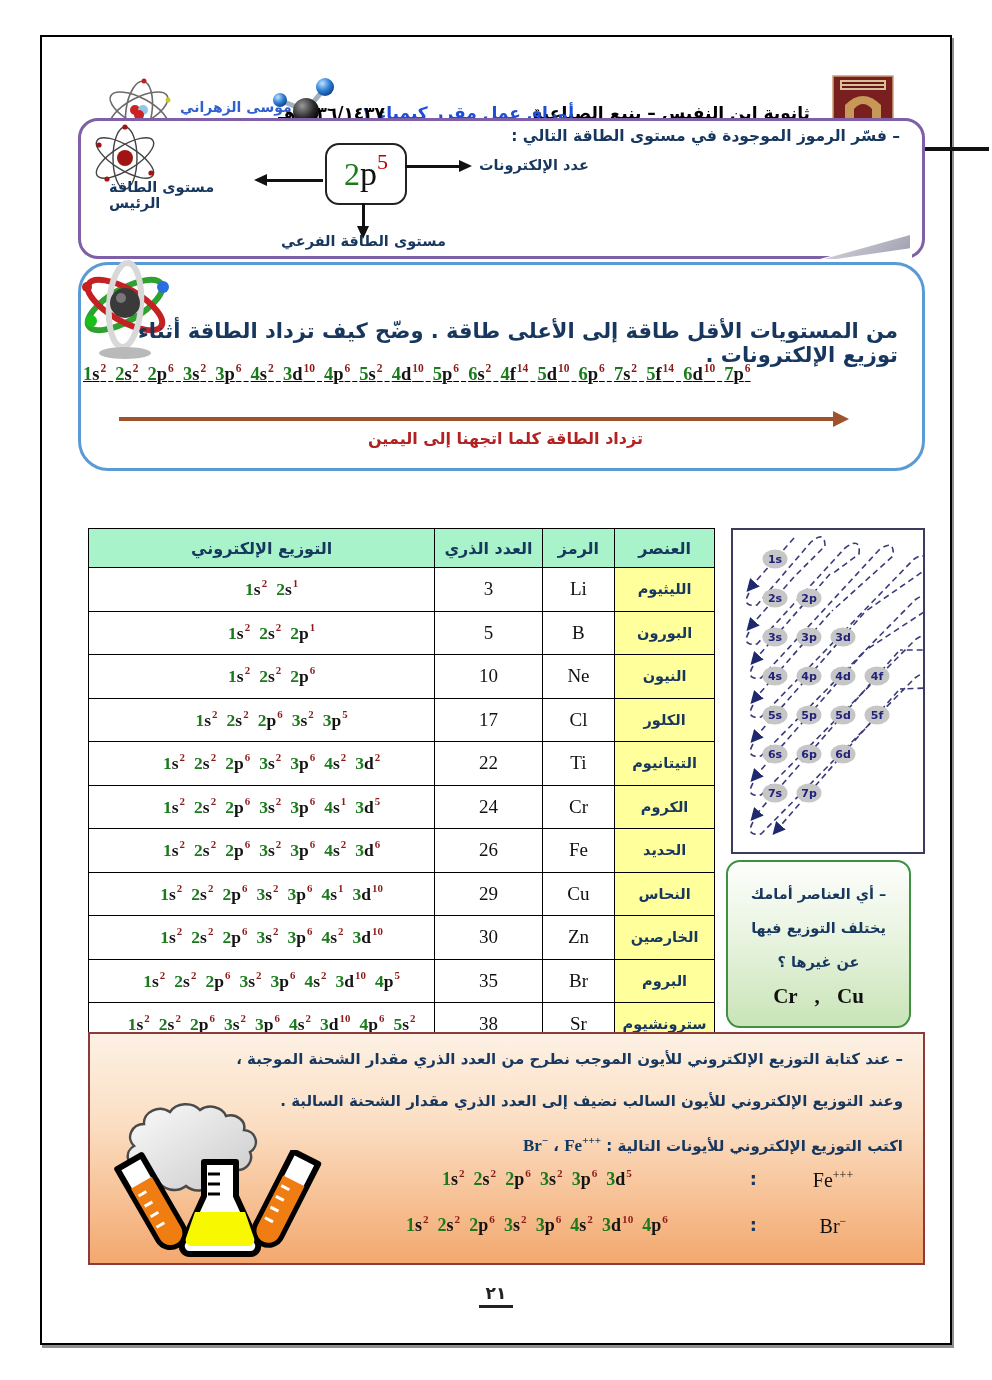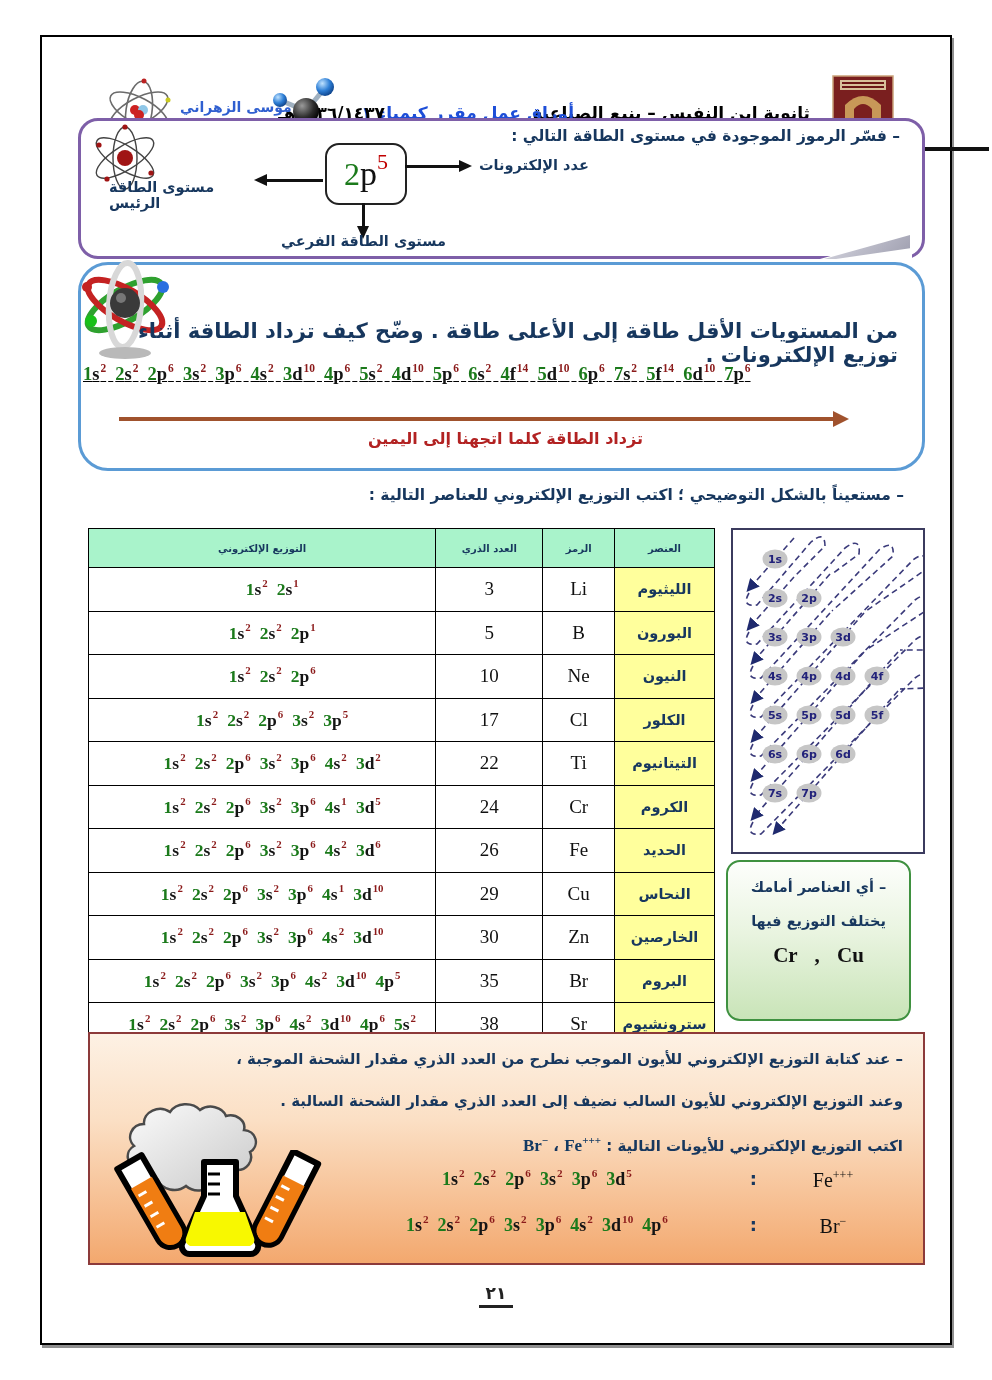--- a/index.html
+++ b/index.html
@@ -51,21 +51,21 @@
   .cfg-e{color:var(--maroon);font-size:0.62em;position:relative;top:-1px;margin-left:1px;}
   .seq .cfg-tok{font-size:18.5px;}
   .arrow2-line{left:38px;top:152px;width:718px;height:4px;background:var(--brown);}
   .arrow2-head{left:752px;top:146px;border-top:8px solid transparent;border-bottom:8px solid transparent;border-left:16px solid var(--brown);width:0;height:0;}
   .arrow2-cap{left:8px;right:0;top:164px;text-align:center;color:var(--redcap);font-weight:bold;font-size:16px;direction:rtl;}
   
   .prompt{right:88px;top:486px;font-size:15.5px;}
   
   table.elements{position:absolute;left:88px;top:528px;width:627px;border-collapse:collapse;direction:rtl;}
   table.elements th,table.elements td{border:1.6px solid #000;}
-  table.elements th{background:var(--mint);color:var(--navy);font-weight:bold;font-size:10px;height:36px;}
+  table.elements th{background:var(--mint);color:var(--navy);font-weight:bold;font-size:16px;height:36px;}
   td.el{background:var(--yellow);color:var(--navy);font-weight:bold;font-size:14.5px;text-align:center;width:98px;height:40.5px;}
   td.sym{font-family:"Liberation Serif","DejaVu Serif",serif;font-size:19px;text-align:center;width:72px;color:#111;}
   td.z{font-family:"Liberation Serif","DejaVu Serif",serif;font-size:19px;text-align:center;width:110px;color:#111;}
   td.cfg{direction:ltr;text-align:center;padding-left:21px;width:347px;}
   td.cfg .cfg-tok{font-size:17.5px;}
   
   .diagram-box{left:731px;top:528px;width:190px;height:322px;border:2px solid #3b3b5e;background:#fff;overflow:hidden;}
   .orb-bg{fill:#c6c6c6;}
   .orb-txt{fill:#22227a;font-family:"DejaVu Sans","Liberation Sans",sans-serif;font-size:11px;font-weight:bold;}
   .dl,.cn{fill:none;stroke:#3a3a7a;stroke-width:1.6;stroke-dasharray:6 4;}
@@ -220,21 +220,20 @@
         <ellipse cx="52" cy="96" rx="26" ry="6" fill="#b9b9b9"></ellipse>
       </svg>
     </div>
     <div class="abs l2 ar">من المستويات الأقل طاقة إلى الأعلى طاقة . وضّح كيف تزداد الطاقة أثناء توزيع الإلكترونات .</div>
     <div class="abs seq" id="seq"><span class="cfg-tok"><span class="cfg-n">1</span><span class="cfg-l">s</span><sup class="cfg-e">2</sup></span> <span class="cfg-tok"><span class="cfg-n">2</span><span class="cfg-l">s</span><sup class="cfg-e">2</sup></span> <span class="cfg-tok"><span class="cfg-n">2</span><span class="cfg-l">p</span><sup class="cfg-e">6</sup></span> <span class="cfg-tok"><span class="cfg-n">3</span><span class="cfg-l">s</span><sup class="cfg-e">2</sup></span> <span class="cfg-tok"><span class="cfg-n">3</span><span class="cfg-l">p</span><sup class="cfg-e">6</sup></span> <span class="cfg-tok"><span class="cfg-n">4</span><span class="cfg-l">s</span><sup class="cfg-e">2</sup></span> <span class="cfg-tok"><span class="cfg-n">3</span><span class="cfg-l">d</span><sup class="cfg-e">10</sup></span> <span class="cfg-tok"><span class="cfg-n">4</span><span class="cfg-l">p</span><sup class="cfg-e">6</sup></span> <span class="cfg-tok"><span class="cfg-n">5</span><span class="cfg-l">s</span><sup class="cfg-e">2</sup></span> <span class="cfg-tok"><span class="cfg-n">4</span><span class="cfg-l">d</span><sup class="cfg-e">10</sup></span> <span class="cfg-tok"><span class="cfg-n">5</span><span class="cfg-l">p</span><sup class="cfg-e">6</sup></span> <span class="cfg-tok"><span class="cfg-n">6</span><span class="cfg-l">s</span><sup class="cfg-e">2</sup></span> <span class="cfg-tok"><span class="cfg-n">4</span><span class="cfg-l">f</span><sup class="cfg-e">14</sup></span> <span class="cfg-tok"><span class="cfg-n">5</span><span class="cfg-l">d</span><sup class="cfg-e">10</sup></span> <span class="cfg-tok"><span class="cfg-n">6</span><span class="cfg-l">p</span><sup class="cfg-e">6</sup></span> <span class="cfg-tok"><span class="cfg-n">7</span><span class="cfg-l">s</span><sup class="cfg-e">2</sup></span> <span class="cfg-tok"><span class="cfg-n">5</span><span class="cfg-l">f</span><sup class="cfg-e">14</sup></span> <span class="cfg-tok"><span class="cfg-n">6</span><span class="cfg-l">d</span><sup class="cfg-e">10</sup></span> <span class="cfg-tok"><span class="cfg-n">7</span><span class="cfg-l">p</span><sup class="cfg-e">6</sup></span></div>
     <div class="abs arrow2-line"></div>
     <div class="abs arrow2-head"></div>
     <div class="abs arrow2-cap">تزداد الطاقة كلما اتجهنا إلى اليمين</div>
   </div>
 
-  <div class="abs prompt ar">– مستعيناً بالشكل التوضيحي ؛ اكتب التوزيع الإلكتروني للعناصر التالية :</div>
 
   <table class="elements">
     <thead>
       <tr>
         <th>العنصر</th>
         <th>الرمز</th>
         <th>العدد الذري</th>
         <th>التوزيع الإلكتروني</th>
       </tr>
     </thead>
@@ -368,23 +367,24 @@
           <ellipse cx="110" cy="224" rx="12.5" ry="9.5" class="orb-bg"></ellipse>
           <text x="110" y="228" text-anchor="middle" class="orb-txt">6d</text>
           <ellipse cx="42" cy="263" rx="12.5" ry="9.5" class="orb-bg"></ellipse>
           <text x="42" y="267" text-anchor="middle" class="orb-txt">7s</text>
           <ellipse cx="76" cy="263" rx="12.5" ry="9.5" class="orb-bg"></ellipse>
           <text x="76" y="267" text-anchor="middle" class="orb-txt">7p</text>
         </g>
     </svg>
   </div>
 
-  <div class="abs qbox" style="padding-top:8px;">
+  <div class="abs qbox" style="padding-top:15px;">
     <div class="qline ar">– أي العناصر أمامك</div>
     <div class="qline ar">يختلف التوزيع فيها</div>
+    <div class="qline ar">عن غيرها ؟</div>
     <div class="qanswer">Cr , Cu</div>
   </div>
 
   <div class="abs ionbox">
     <div class="abs" style="left:14px;top:50px;">
       <svg width="160" height="122" viewBox="0 0 160 122">
         <defs>
           <linearGradient id="cg" x1="0" y1="0" x2="1" y2="1">
             <stop offset="0%" stop-color="#fbfbfb"></stop>
               <stop offset="100%" stop-color="#c9c9c9"></stop>

